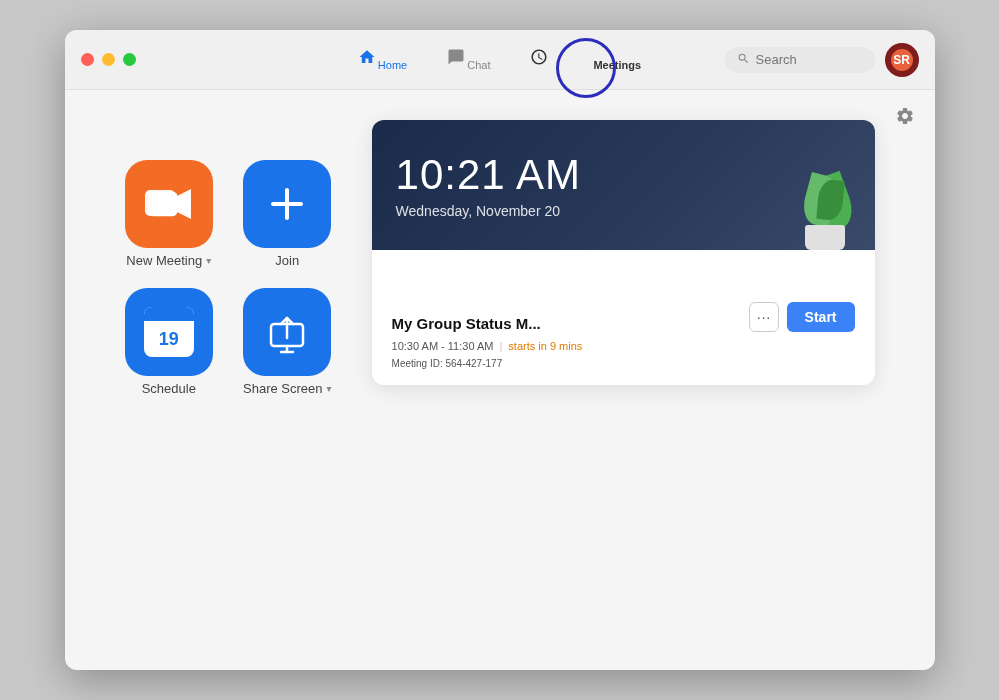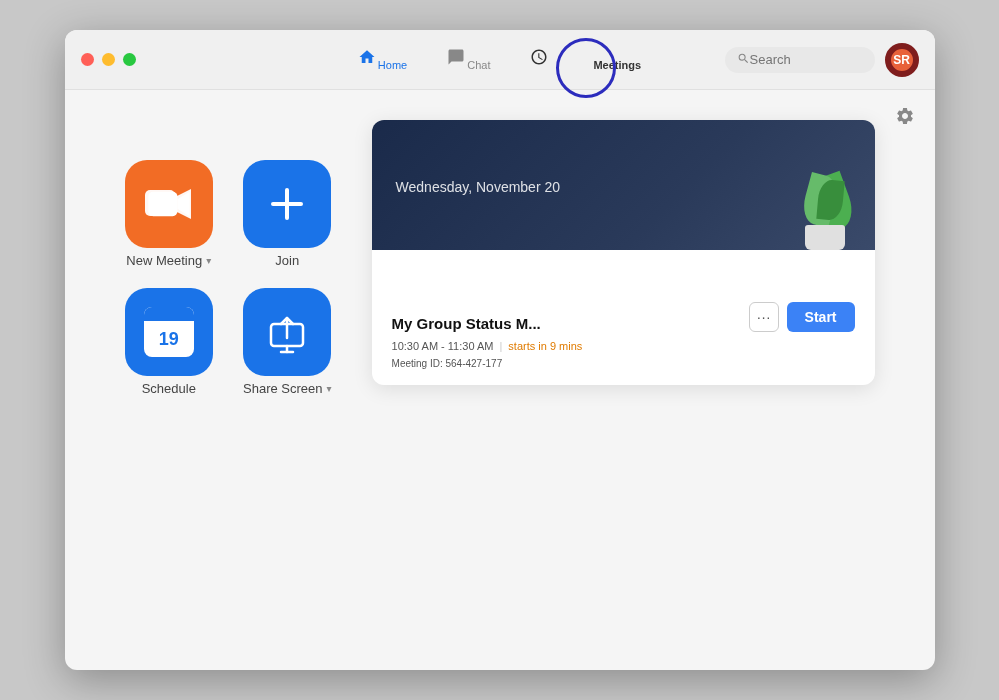--- a/index.html
+++ b/index.html
@@ -102,20 +102,21 @@
       position: absolute;
       right: 60px;
     }
 
     .search-bar {
       display: flex;
       align-items: center;
       background: #e8e8e8;
       border-radius: 20px;
       padding: 5px 12px;
+      gap: 6px;
       width: 150px;
     }
 
     .search-bar .search-icon {
       color: #888;
       font-size: 13px;
     }
 
     .search-bar input {
       background: none;
@@ -525,20 +526,21 @@
           <span>Share Screen</span>
           <span class="dropdown-arrow">▾</span>
         </span>
       </div>
     </div>
 
     <div class="meeting-panel">
       <div class="meeting-card">
 
         <div class="meeting-banner">
+          <div class="meeting-time">10:21 AM</div>
           <div class="meeting-date">Wednesday, November 20</div>
 
           <div class="plant-decoration">
             <div class="plant-leaf1"></div>
             <div class="plant-leaf2"></div>
             <div class="plant-leaf3"></div>
             <div class="plant-pot"></div>
           </div>
         </div>
 

